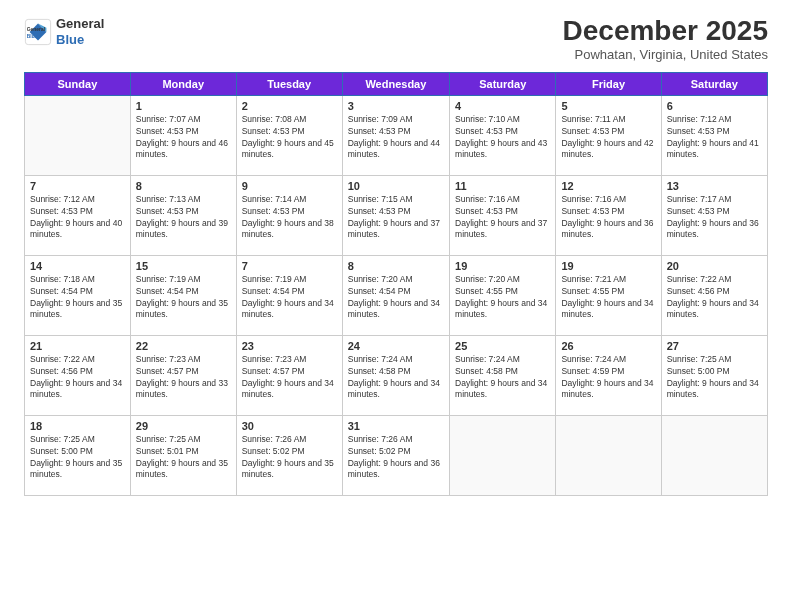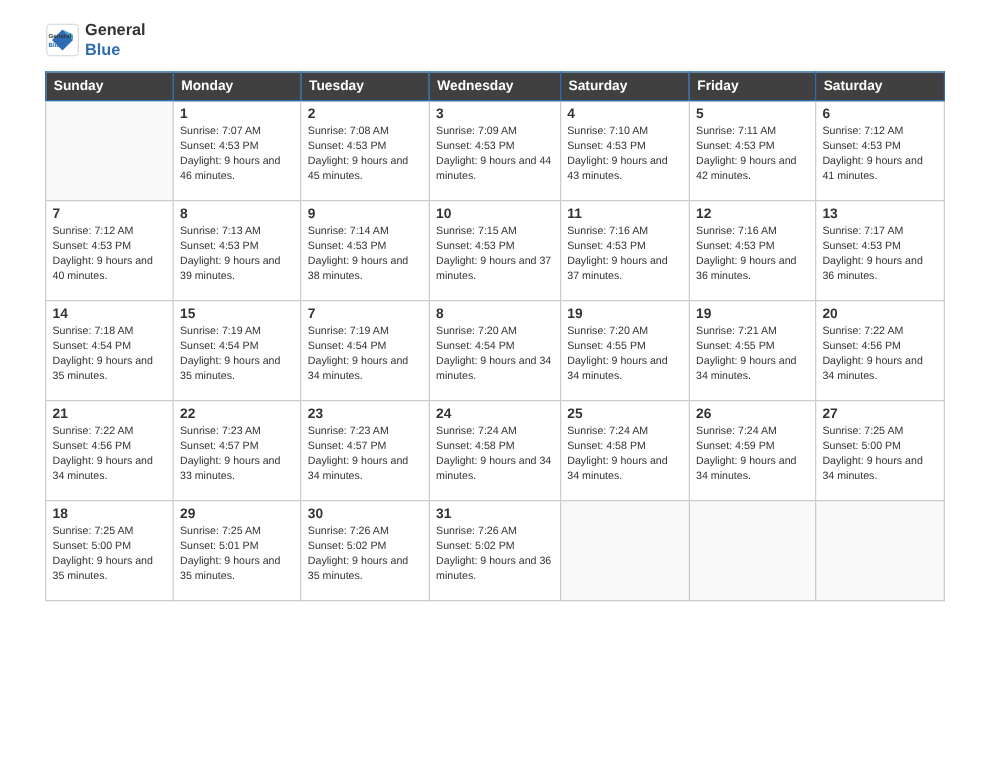--- a/index.html
+++ b/index.html
@@ -6,21 +6,21 @@
     body {
       font-family: Arial, sans-serif;
       background: #fff;
       width: 792px;
       height: 612px;
       overflow: hidden;
     }
     .page {
       width: 792px;
       height: 612px;
-      padding: 16px 36px;
+      padding: 16px 24px;
       background: #fff;
     }
     .header {
       display: flex;
       justify-content: space-between;
       align-items: flex-start;
       margin-bottom: 10px;
     }
     .logo {
       display: flex;
@@ -49,23 +49,23 @@
     .location {
       font-size: 13px;
       color: #555;
     }
     .calendar {
       width: 100%;
       border-collapse: collapse;
       font-size: 9px;
     }
     .calendar th {
-      background: #404040;
+      background: #6d28d9;
       color: #fff;
-      text-align: left;
+      text-align: center;
       padding: 5px 6px;
       font-size: 11px;
       font-weight: bold;
       border: 1px solid #2e6db4;
     }
     .calendar td {
       border: 1px solid #ccc;
       vertical-align: top;
       padding: 4px 5px;
       width: 110px;
@@ -99,20 +99,22 @@
         <polygon points="20,8 32,14 32,20" fill="#4a9fd4"></polygon>
         <text x="4" y="18" font-size="7" font-weight="bold" fill="#333">General</text>
         <text x="4" y="28" font-size="7" font-weight="bold" fill="#2e6db4">Blue</text>
       </svg>
       <div class="logo-text">
         <div>General</div>
         <div style="color:#2e6db4">Blue</div>
       </div>
     </div>
     <div class="title-block">
+      <div class="month-title">December 2025</div>
+      <div class="location">Powhatan, Virginia, United States</div>
     </div>
   </div>
 
   <table class="calendar">
     <thead>
       <tr>
       <th>Sunday</th>
           <th>Monday</th>
           <th>Tuesday</th>
           <th>Wednesday</th>

